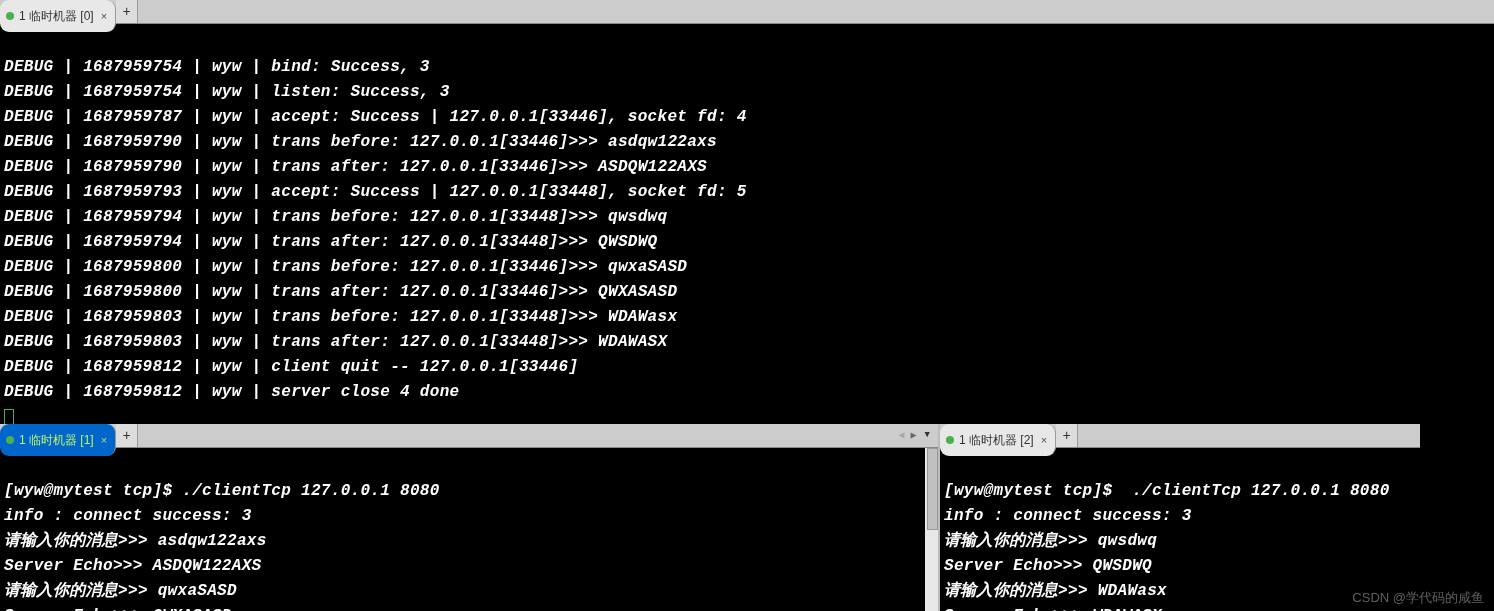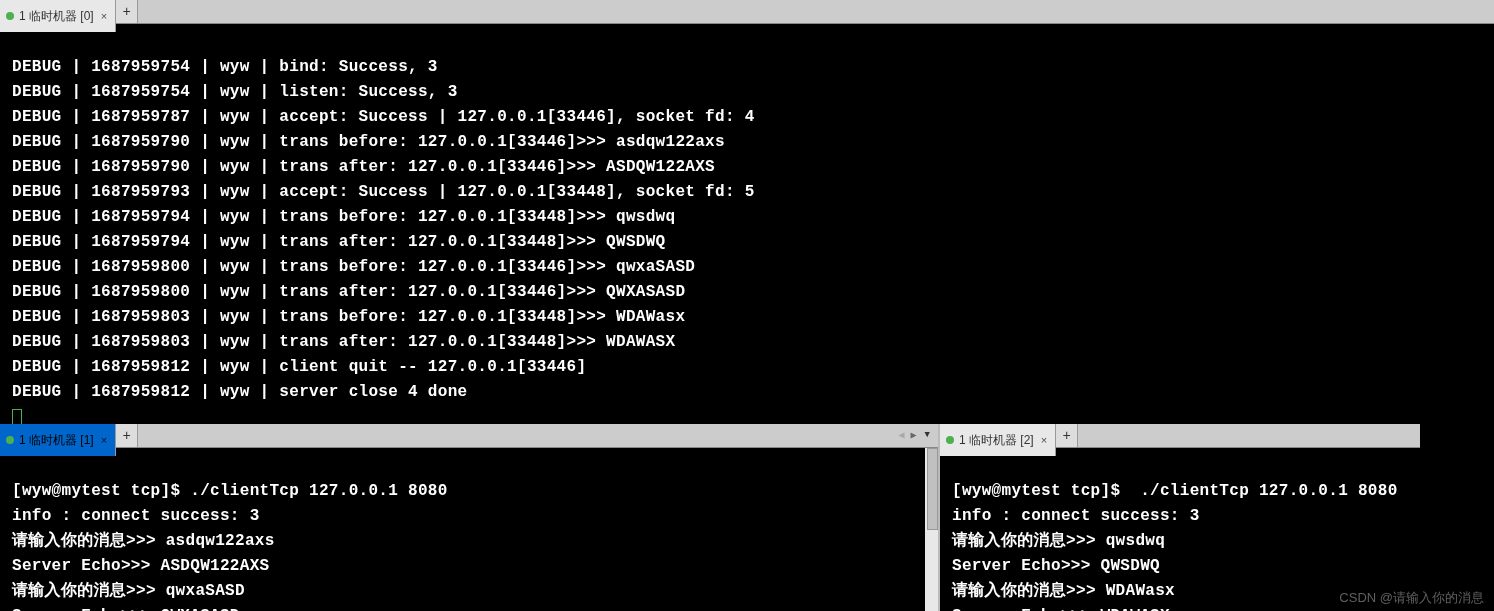--- a/index.html
+++ b/index.html
@@ -29,24 +29,25 @@
     .tab {
       display: flex;
       align-items: center;
       padding: 16px 6px;
       font-size: 12px;
       font-family: "Microsoft YaHei", sans-serif;
       gap: 5px;
       background: #f0f0f0;
       border-right: 1px solid #999;
       position: relative;
+      border-radius: 9px;
     }
     .tab.active-blue {
       background: #0066cc;
-      color: #000000;
+      color: #bef264;
     }
     .tab.inactive {
       background: #e8e8e8;
       color: #333;
     }
     .dot {
       width: 8px;
       height: 8px;
       border-radius: 50%;
       background: #4CAF50;
@@ -62,27 +63,28 @@
       display: flex;
       align-items: center;
       justify-content: center;
       font-size: 14px;
       color: #333;
       background: #ddd;
       border-right: 1px solid #999;
       cursor: pointer;
     }
     .terminal-content {
-      padding: 6px 4px 0 12px;
+      padding: 6px 4px 0 4px;
       font-size: 16px;
       line-height: 25px;
       color: #fff;
       white-space: pre;
       font-weight: bold;
       letter-spacing: 0.3px;
+      font-style: italic;
     }
     .cursor-block {
       display: inline-block;
       width: 10px;
       height: 18px;
       border: 1px solid #4CAF50;
       vertical-align: middle;
       margin-top: 2px;
     }
     .scroll-arrows {
@@ -221,13 +223,13 @@
   </div>
   <div class="terminal-content">
 <span>[wyw@mytest tcp]$  ./clientTcp 127.0.0.1 8080</span>
 <span>info : connect success: 3</span>
 <span>请输入你的消息&gt;&gt;&gt; qwsdwq</span>
 <span>Server Echo&gt;&gt;&gt; QWSDWQ</span>
 <span>请输入你的消息&gt;&gt;&gt; WDAWasx</span>
 <span>Server Echo&gt;&gt;&gt; WDAWASX</span></div>
 </div>
 
-<div class="watermark">CSDN @请输入你的消息</div>
+<div class="watermark">CSDN @学代码的咸鱼</div>
 
 </body></html>

